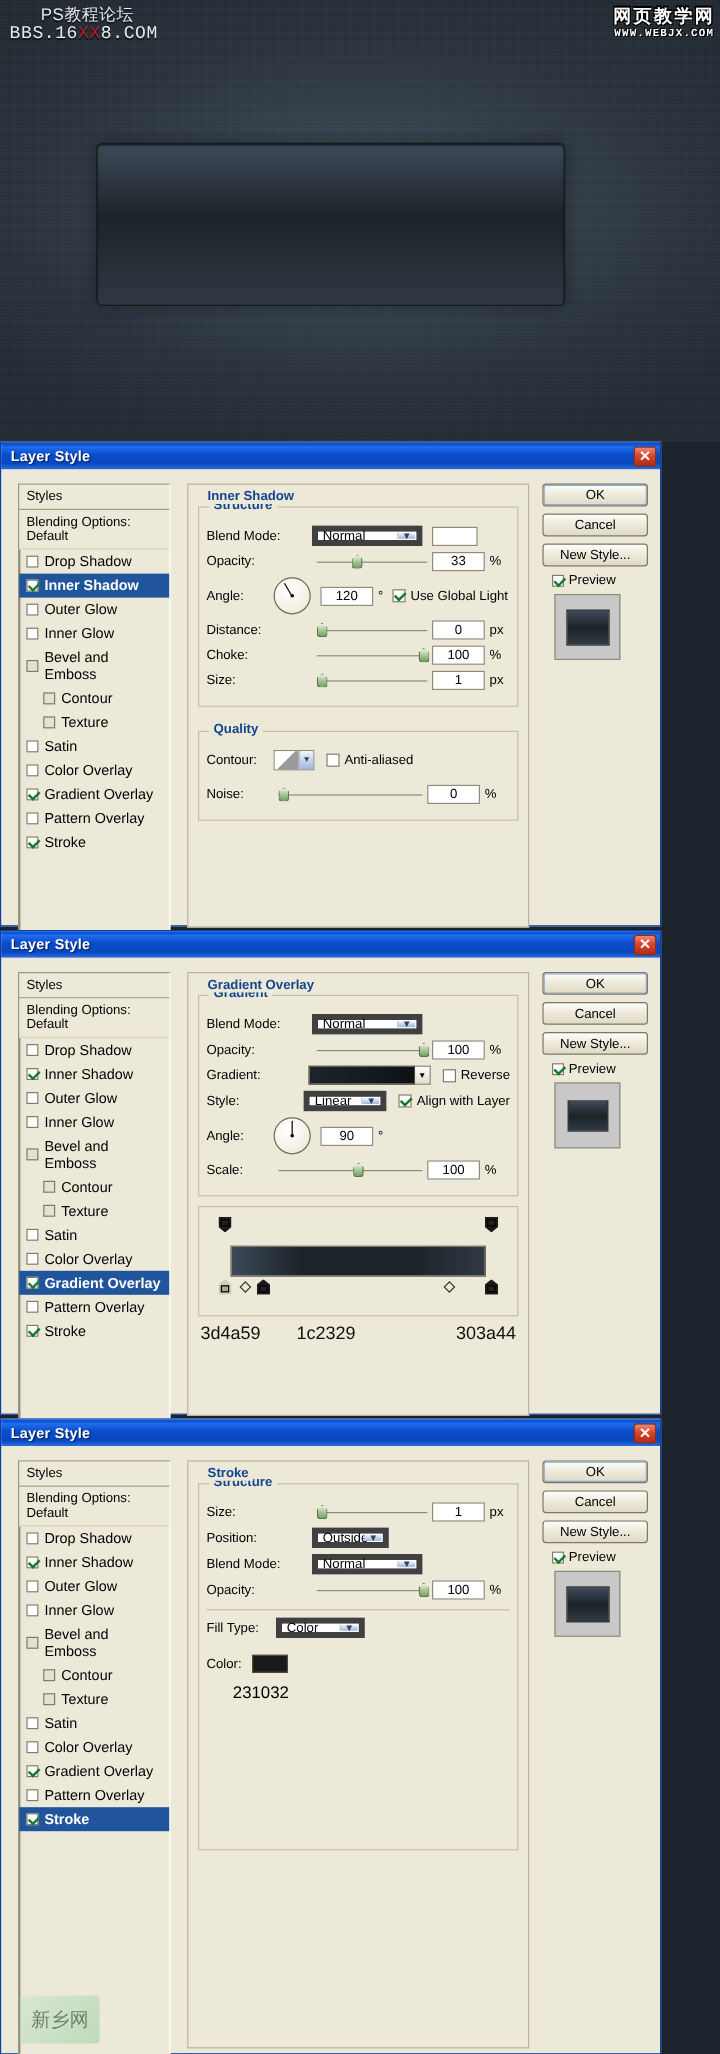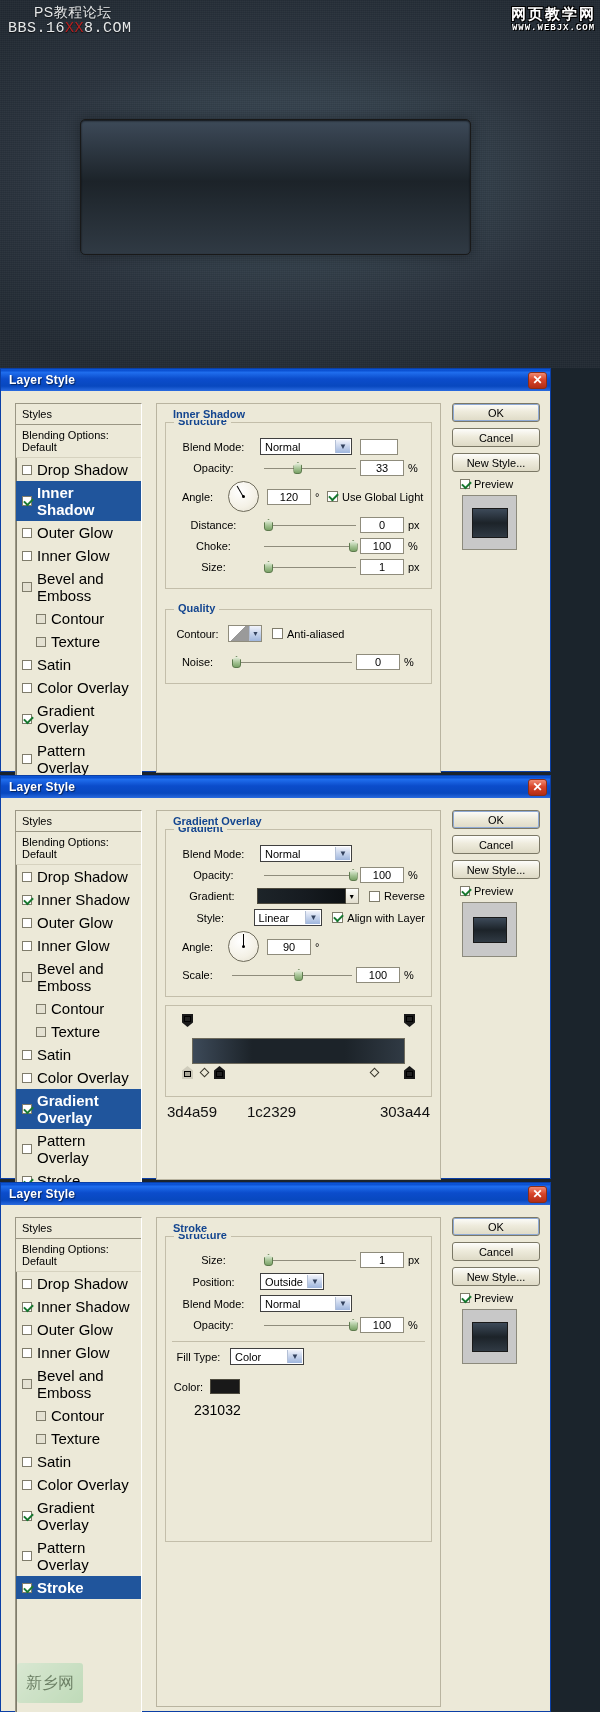--- a/index.html
+++ b/index.html
@@ -98,21 +98,21 @@
   .sl-head{
     padding:4px 6px; font-size:11px; border-bottom:1px solid #9a9684;
     background:#ece9d8;
   }
   .sl-sub{
     padding:4px 6px; font-size:11px; border-bottom:1px solid #d6d2bf;
     background:#ece9d8;
   }
   .sl-item{
     display:flex; align-items:center; gap:5px;
-    padding:3px 6px; font-size:15px; cursor:default;
+    padding:3px 6px; font-size:12px; cursor:default;
   }
   .sl-item.indent{ padding-left:20px; }
   .sl-item.sel{ background:#20559c; color:#fff; font-weight:bold; }
   .cb{
     width:10px; height:10px; flex:0 0 10px;
     background:#fff; border:1px solid #7f7c6b;
     display:inline-block; position:relative;
   }
   .cb.dim{ background:#e4e1d2; }
   .cb.on::after{
@@ -155,28 +155,28 @@
   .group > .glabel{
     position:absolute; top:-8px; left:8px; background:#ece9d8; padding:0 4px;
     color:#13458f; font-weight:bold; font-size:11px;
   }
   .panel > .ptitle{
     position:absolute; top:4px; left:12px; color:#13458f; font-weight:bold; font-size:11px;
     background:#ece9d8; padding:0 4px; z-index:2;
   }
 
   .row{ display:flex; align-items:center; margin:5px 0; font-size:11px; }
-  .lbl{ text-align:center; padding-right:5px; white-space:nowrap; }
+  .lbl{ text-align:left; padding-right:5px; white-space:nowrap; }
   .num{
     width:44px; height:16px; background:#fff; border:1px solid #8f8c7c;
     font-size:11px; text-align:center; line-height:14px;
   }
   .unit{ padding-left:4px; width:16px; }
   .sel-box{
-    height:17px; background:#fff; border:1px solid #404040;
+    height:17px; background:#fff; border:5px solid #404040;
     display:flex; align-items:center; padding-left:4px; font-size:11px;
     position:relative;
   }
   .sel-box .arrow{
     position:absolute; right:1px; top:1px; bottom:1px; width:15px;
     background:linear-gradient(180deg,#f2f4fb 0%, #c7d4ec 50%, #9fb6dd 100%);
     border-left:1px solid #b4c0d6;
     display:flex; align-items:center; justify-content:center;
     font-size:8px; color:#33425e;
   }

